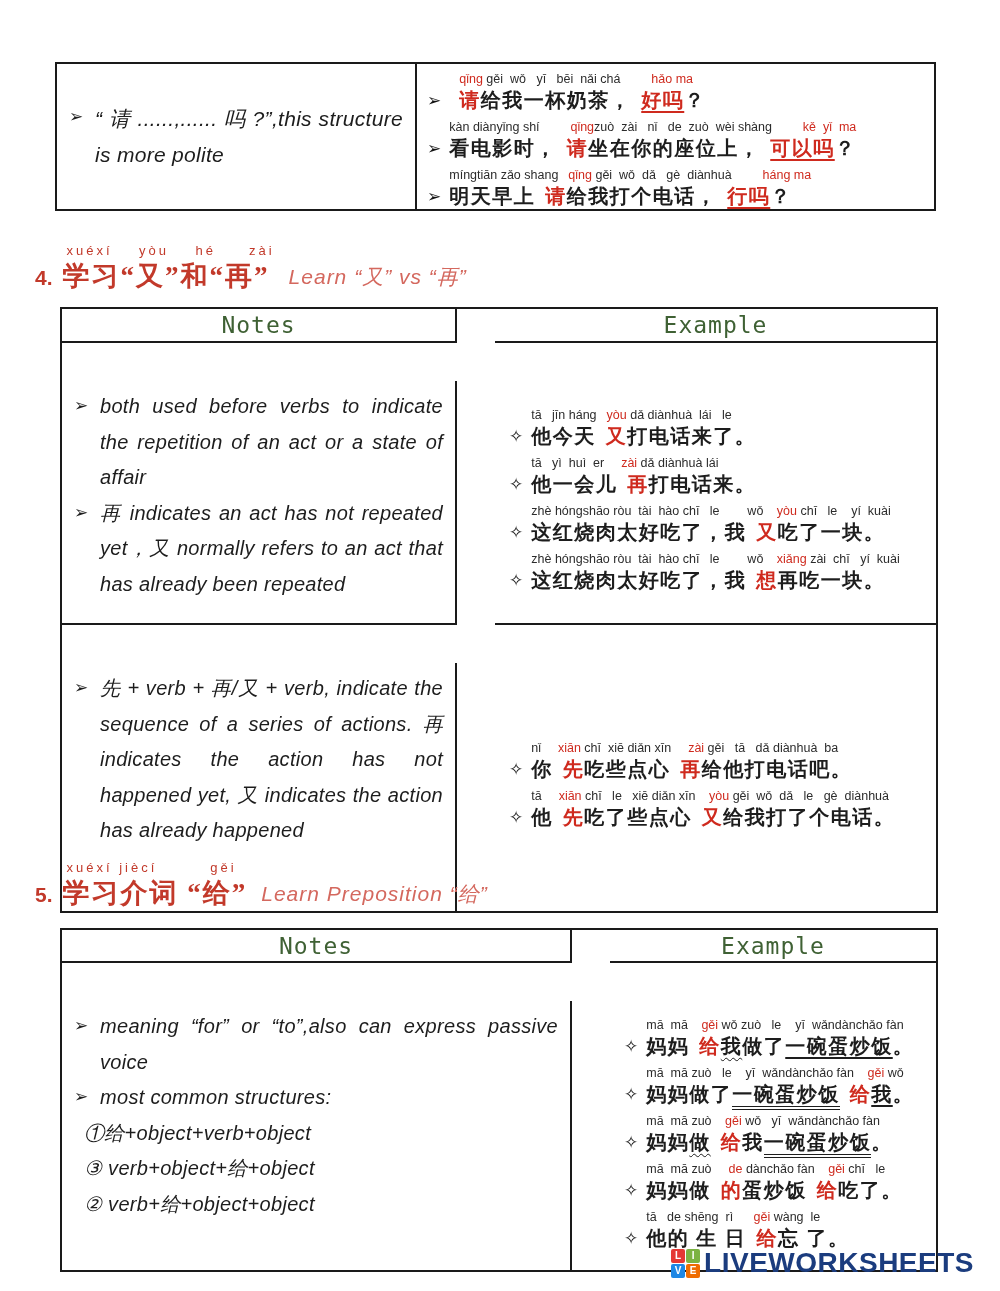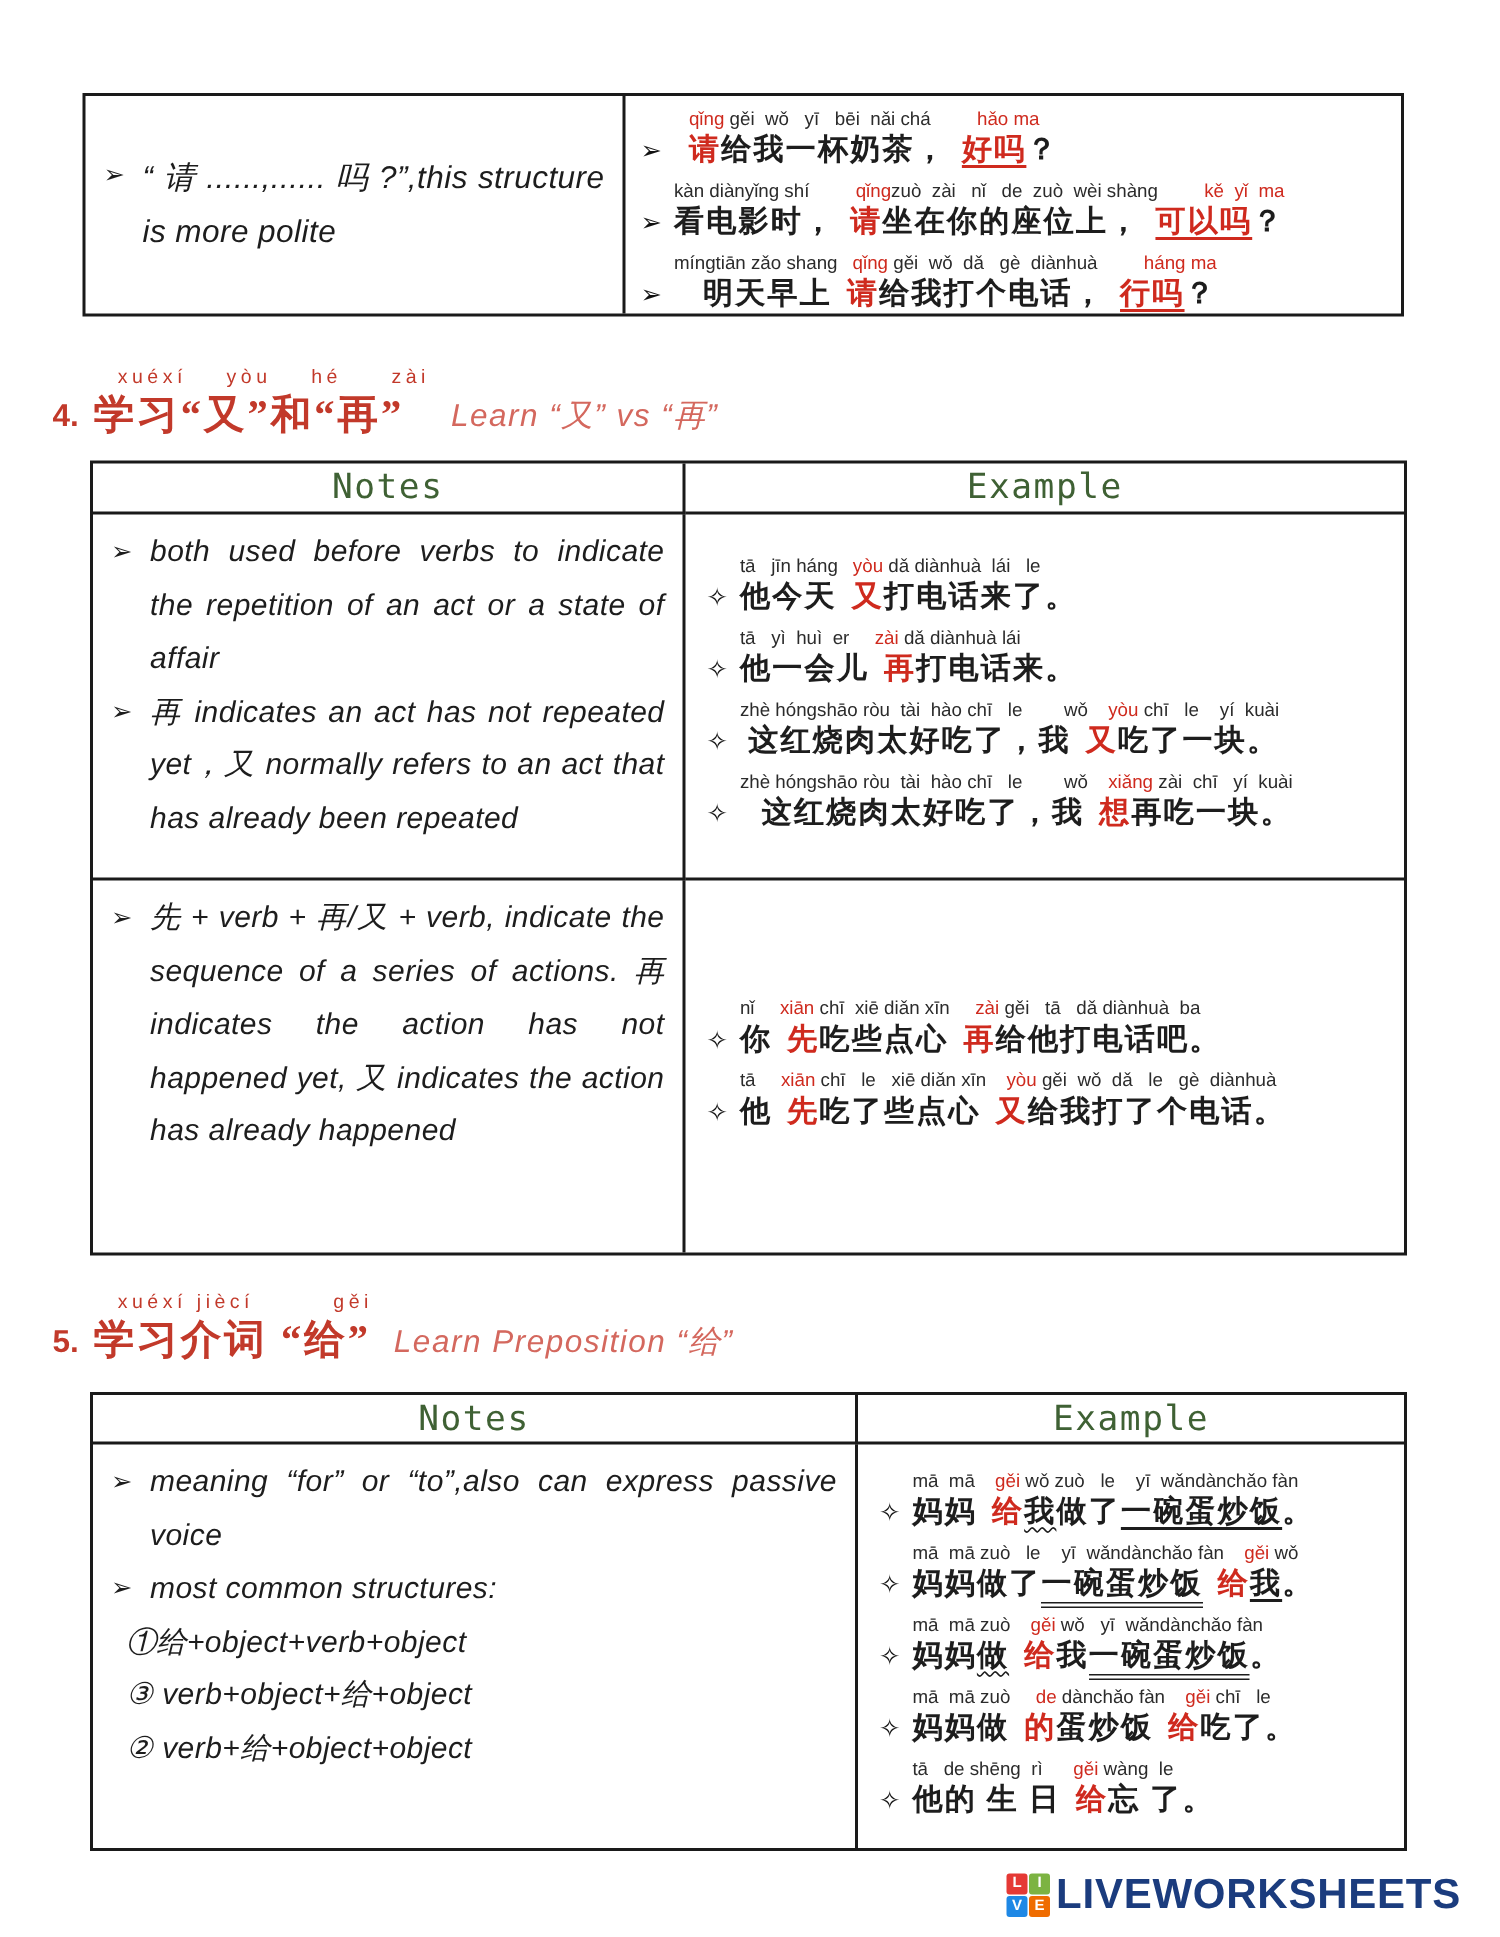--- a/index.html
+++ b/index.html
@@ -21,21 +21,21 @@
   .ul{text-decoration:underline;text-decoration-thickness:1.5px;text-underline-offset:4px;}
   .ul2{border-bottom:4px double var(--ink);padding-bottom:1px;}
   .ulw{text-decoration:underline wavy;text-decoration-thickness:1px;text-underline-offset:4px;}
 
   
   .tbl{position:absolute;border:2px solid var(--border);background:#fff;}
   #t1{left:55px;top:62px;width:881px;height:149px;display:flex;}
   #t1 .cell-l{width:360px;border-right:2px solid var(--border);display:flex;align-items:center;padding:6px 12px;}
   #t1 .cell-r{flex:1;padding:5px 10px 7px 10px;display:flex;flex-direction:column;justify-content:space-between;}
 
-  .grid-tbl{display:grid;}
+  .grid-tbl{display:grid;gap:38px;}
   #t4{left:60px;top:307px;width:878px;grid-template-columns:395px 1fr;grid-template-rows:34px 244px 248px;}
   #t5{left:60px;top:928px;width:878px;grid-template-columns:510px 1fr;grid-template-rows:33px 269px;}
   .th{border-bottom:2px solid var(--border);display:flex;align-items:center;justify-content:center;
       font-family:"DejaVu Sans Mono",monospace;font-size:23px;color:var(--green);letter-spacing:1px;}
   .th.first,.td.first{border-right:2px solid var(--border);}
   .td{padding:8px 12px;overflow:hidden;}
   .td.rowline{border-bottom:2px solid var(--border);}
   .td.examples{display:flex;flex-direction:column;justify-content:center;padding:4px 6px 6px 14px;}
 
   
@@ -45,29 +45,29 @@
   .note-text{flex:1;}
   .note-plain{padding-left:10px;text-align:left;}
   #t1 .notes{font-size:21px;line-height:1.7;}
 
   
   .ex-row{display:flex;align-items:flex-end;margin:3px 0;}
   .ex-bullet{font-size:17px;margin:0 8px 3px 0;color:#111;}
   .ex-text{display:flex;flex-direction:column;}
   .pinyin{font-size:12.5px;line-height:15px;color:#2b2b2b;white-space:pre;letter-spacing:0;}
   .hanzi{font-size:20px;line-height:27px;font-weight:700;letter-spacing:1.5px;white-space:pre;
-         font-family:Liberation Serif, serif;text-align:right;}
+         font-family:Liberation Sans, sans-serif;}
 
   
   .section{position:absolute;display:flex;align-items:flex-end;color:var(--head-red);}
   #s4{left:35px;top:243px;}
   #s5{left:35px;top:860px;}
   .sec-num{font-size:21px;font-weight:700;margin:0 10px 4px 0;}
   .sec-main{display:flex;flex-direction:column;}
-  .sec-pinyin{font-size:13px;letter-spacing:3px;white-space:pre;margin-left:16px;}
+  .sec-pinyin{font-size:13px;letter-spacing:3px;white-space:pre;margin-left:4px;}
   .sec-title{font-size:27px;font-weight:700;letter-spacing:2px;font-family:"Liberation Serif",serif;}
   .sec-sub{font-size:21px;font-style:italic;color:var(--script-red);margin:0 0 3px 14px;letter-spacing:1px;}
 
   
   #footer{position:absolute;right:26px;top:1247px;display:flex;align-items:center;}
   .logo-grid{display:grid;grid-template-columns:14px 14px;grid-template-rows:14px 14px;gap:1px;margin-right:4px;}
   .logo-sq{display:flex;align-items:center;justify-content:center;color:#fff;font-size:10px;font-weight:700;border-radius:2px;}
   .logo-text{font-size:28px;font-weight:700;color:var(--navy);letter-spacing:.5px;}
 </style>
 </head>

